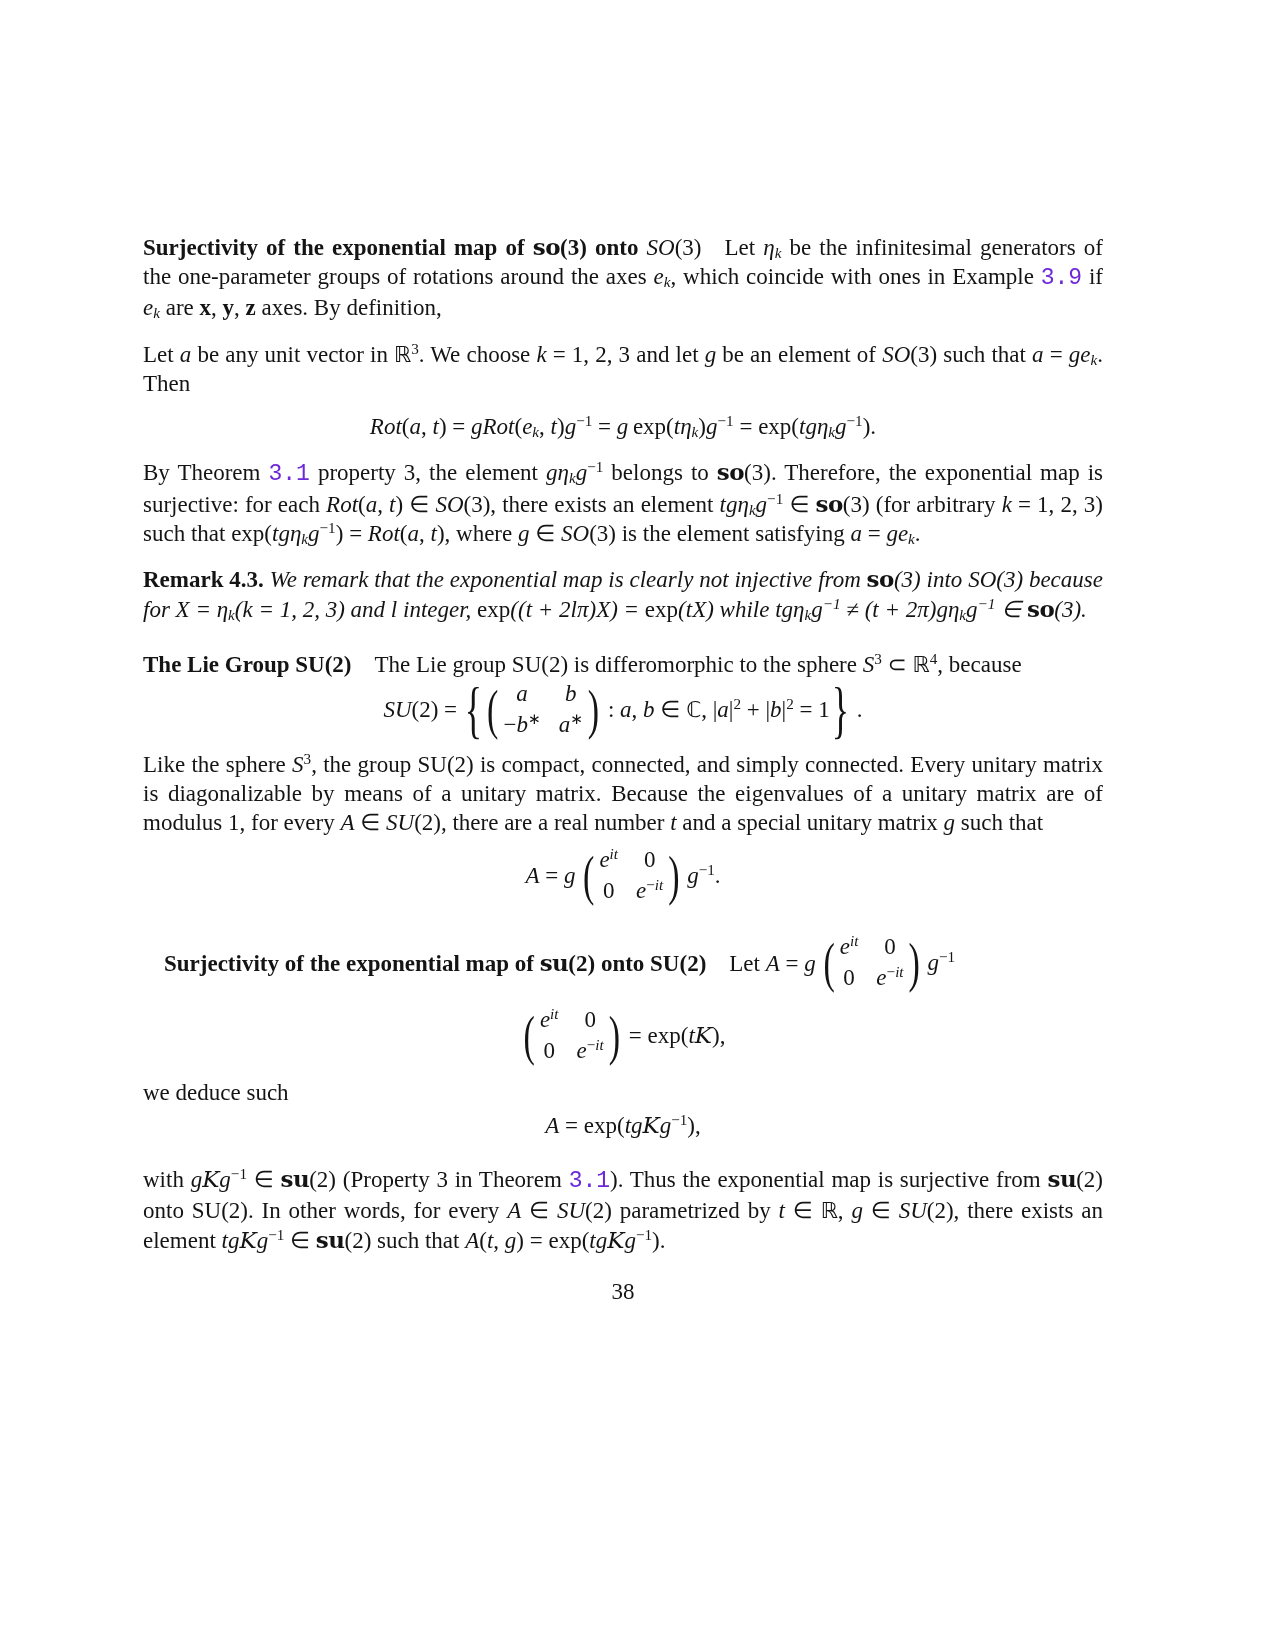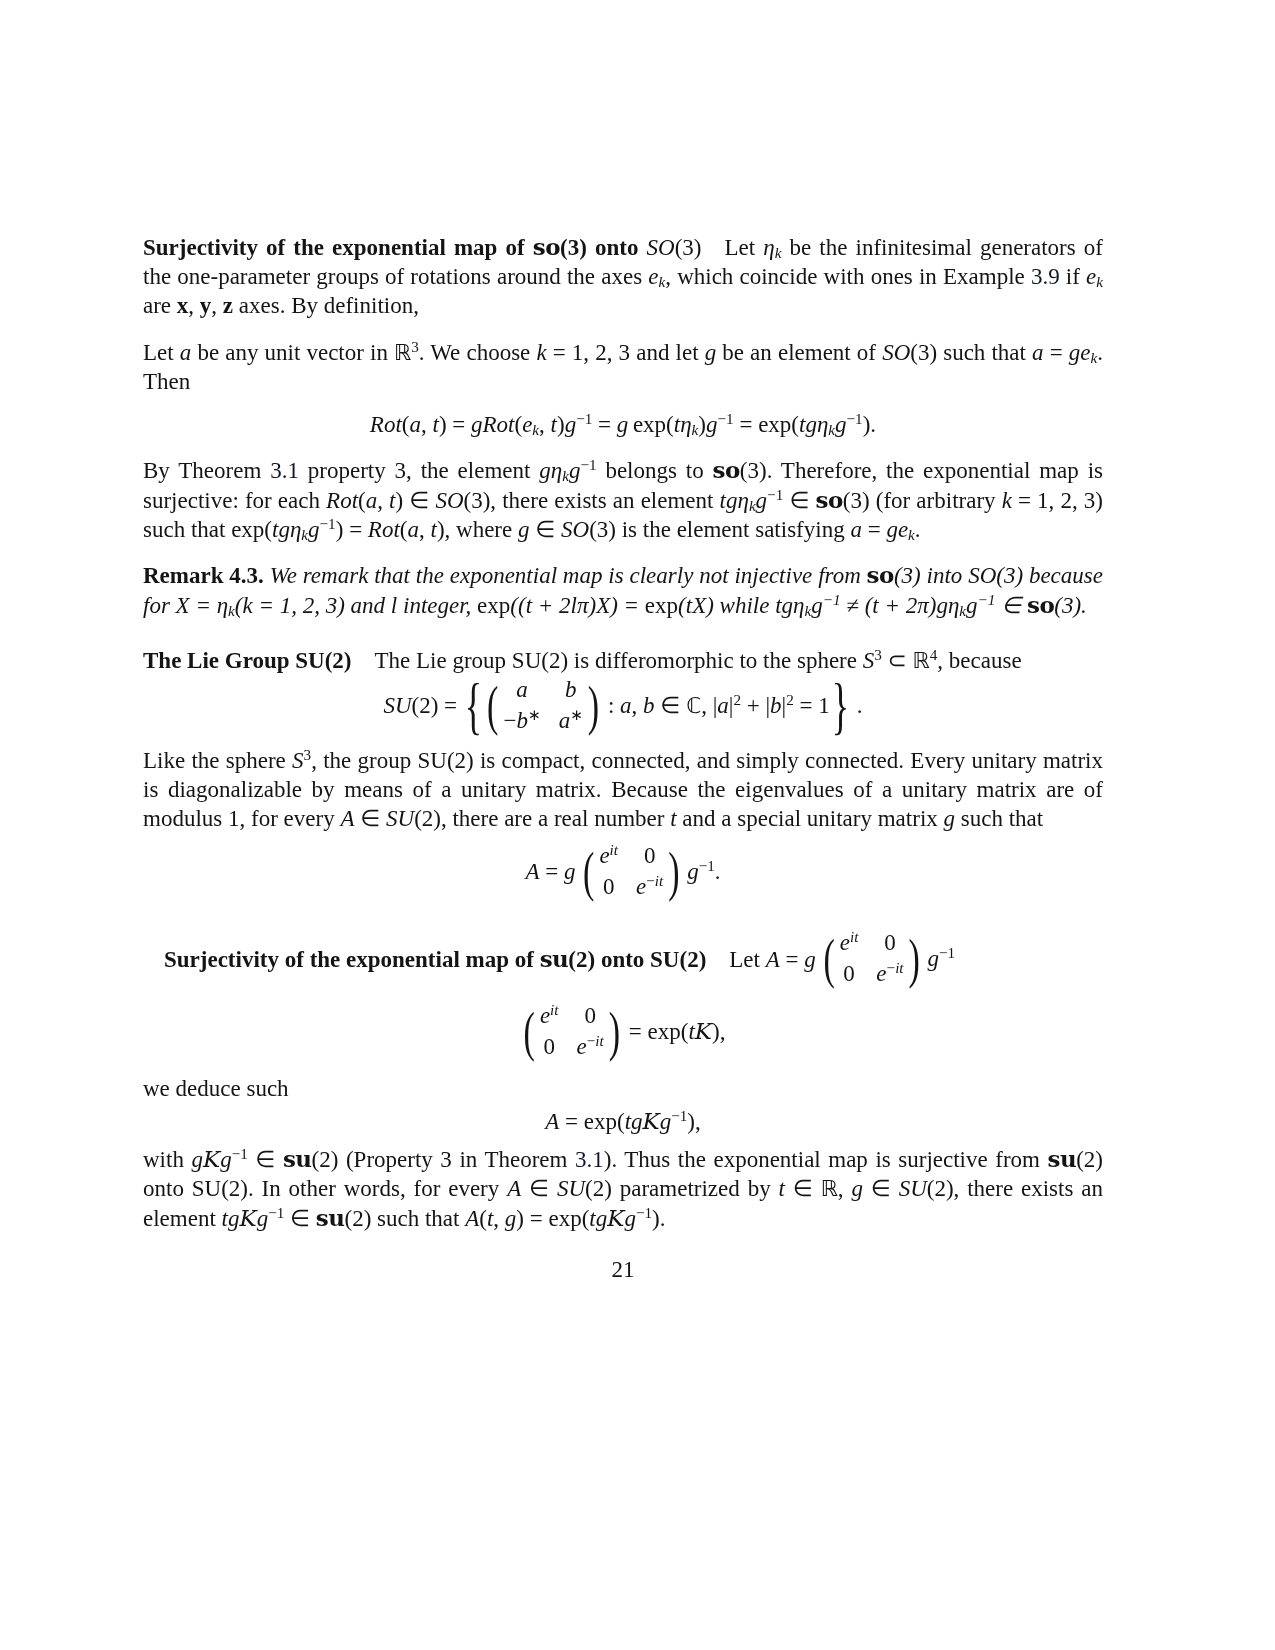--- a/index.html
+++ b/index.html
@@ -16,21 +16,21 @@
     overflow:hidden;
   }
   p.para{margin:0;text-align:justify;}
   .remark{font-style:italic;}
   .remark .up{font-style:normal;}
   .up{font-style:normal;}
   i{font-style:italic;}
   b{font-weight:bold;}
   sup{font-size:66%;line-height:0;vertical-align:0.5em;}
   sub{font-size:66%;line-height:0;vertical-align:-0.2em;}
-  a.ref{color:#0f172a;text-decoration:none;cursor:pointer;}
+  a.ref{color:#6d28d9;text-decoration:none;cursor:pointer;font-family:Liberation Mono, monospace;}
   .frak{font-style:normal;font-weight:700;font-family:"DejaVu Serif", serif;letter-spacing:-0.5px;}
   .cal{font-style:italic;font-family:"DejaVu Serif", serif;}
   .bb{font-style:normal;font-family:"DejaVu Sans","DejaVu Serif", sans-serif;font-size:94%;}
   .eq{
     display:flex;justify-content:center;align-items:center;
     text-align:center;white-space:pre-wrap;
   }
   .eq.left{justify-content:flex-start;text-align:left;margin-left:21px;}
   .eqt{display:inline-block;}
   .mx{display:inline-flex;align-items:center;margin:0 2px;}
@@ -76,19 +76,19 @@
 
   <div class="eq" style="margin-bottom:26px"><span class="eqt"><i>A</i> = <i>g</i> </span><span class="mx"><span class="bigp">(</span><span class="mtab" style="grid-template-columns: repeat(2, auto);"><span class="mcell"><i>e</i><sup><i>it</i></sup></span><span class="mcell">0</span><span class="mcell">0</span><span class="mcell"><i>e</i><sup>−<i>it</i></sup></span></span><span class="bigp">)</span></span><span class="eqt"> <i>g</i><sup>−1</sup>.</span></div>
 
   <div class="eq left" style="margin-bottom:12px"><span class="eqt"><b>Surjectivity of the exponential map of <span class="frak">su</span>(2) onto SU(2)</b> Let <i>A</i> = <i>g</i> </span><span class="mx"><span class="bigp">(</span><span class="mtab" style="grid-template-columns: repeat(2, auto);"><span class="mcell"><i>e</i><sup><i>it</i></sup></span><span class="mcell">0</span><span class="mcell">0</span><span class="mcell"><i>e</i><sup>−<i>it</i></sup></span></span><span class="bigp">)</span></span><span class="eqt"> <i>g</i><sup>−1</sup></span></div>
 
 
   <div class="eq" style="margin-bottom:12px"><span class="mx"><span class="bigp">(</span><span class="mtab" style="grid-template-columns: repeat(2, auto);"><span class="mcell"><i>e</i><sup><i>it</i></sup></span><span class="mcell">0</span><span class="mcell">0</span><span class="mcell"><i>e</i><sup>−<i>it</i></sup></span></span><span class="bigp">)</span></span><span class="eqt"> = exp(<i>t</i><span class="cal">K</span>),</span></div>
 
   <p class="para" style="margin-bottom:4px">we deduce such</p>
 
-  <div class="eq" style="margin-bottom:8px"><span class="eqt"><i>A</i> = exp(<i>tg</i><span class="cal">K</span><i>g</i><sup>−1</sup>),</span></div>
+  <div class="eq" style="margin-bottom:24px"><span class="eqt"><i>A</i> = exp(<i>tg</i><span class="cal">K</span><i>g</i><sup>−1</sup>),</span></div>
 
   <p class="para" style="margin-bottom:0">with <i>g</i><span class="cal">K</span><i>g</i><sup>−1</sup> ∈ <span class="frak">su</span>(2) (Property 3 in Theorem <a class="ref">3.1</a>). Thus the exponential map is surjective from <span class="frak">su</span>(2) onto SU(2). In other words, for every <i>A</i> ∈ <i>SU</i>(2) parametrized by <i>t</i> ∈ <span class="bb">ℝ</span>, <i>g</i> ∈ <i>SU</i>(2), there exists an element <i>tg</i><span class="cal">K</span><i>g</i><sup>−1</sup> ∈ <span class="frak">su</span>(2) such that <i>A</i>(<i>t</i>, <i>g</i>) = exp(<i>tg</i><span class="cal">K</span><i>g</i><sup>−1</sup>).</p>
 
-  <div class="footer" style="margin-top:22px">21</div>
+  <div class="footer" style="margin-top:22px">38</div>
 
 </div>
 
 </body></html>

